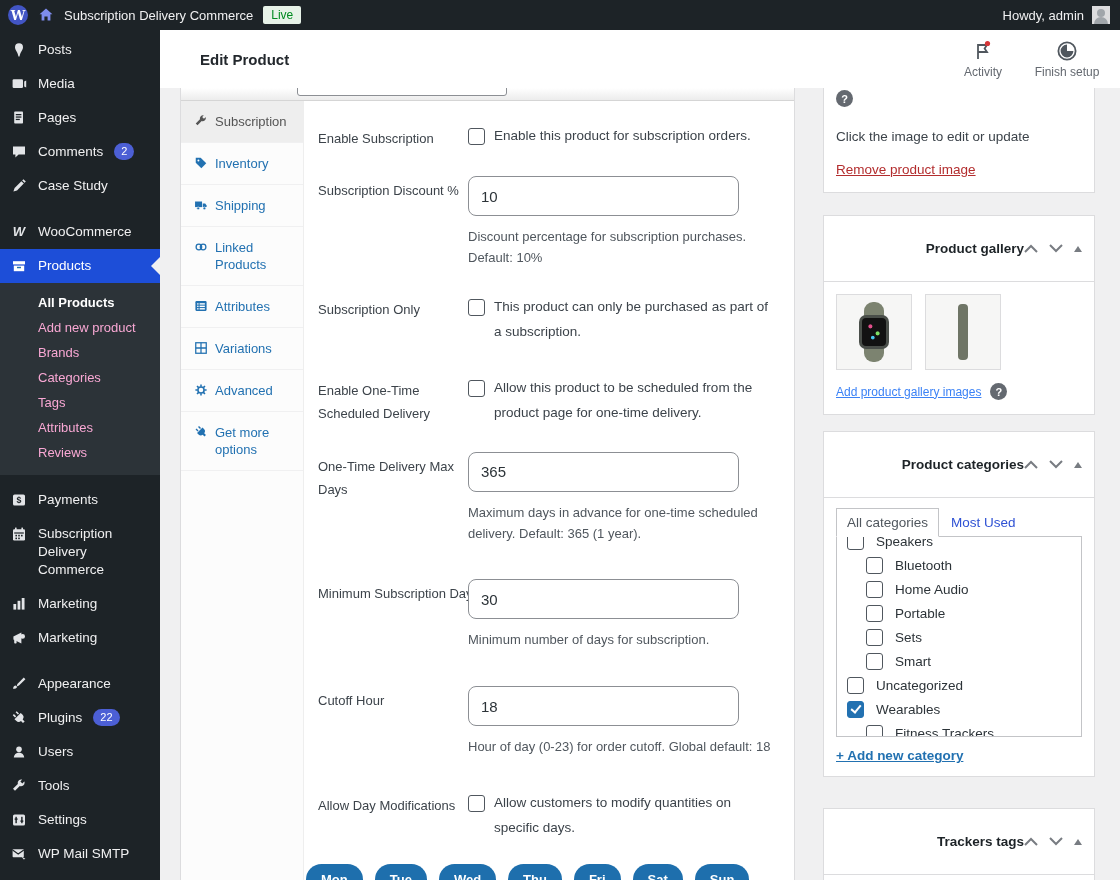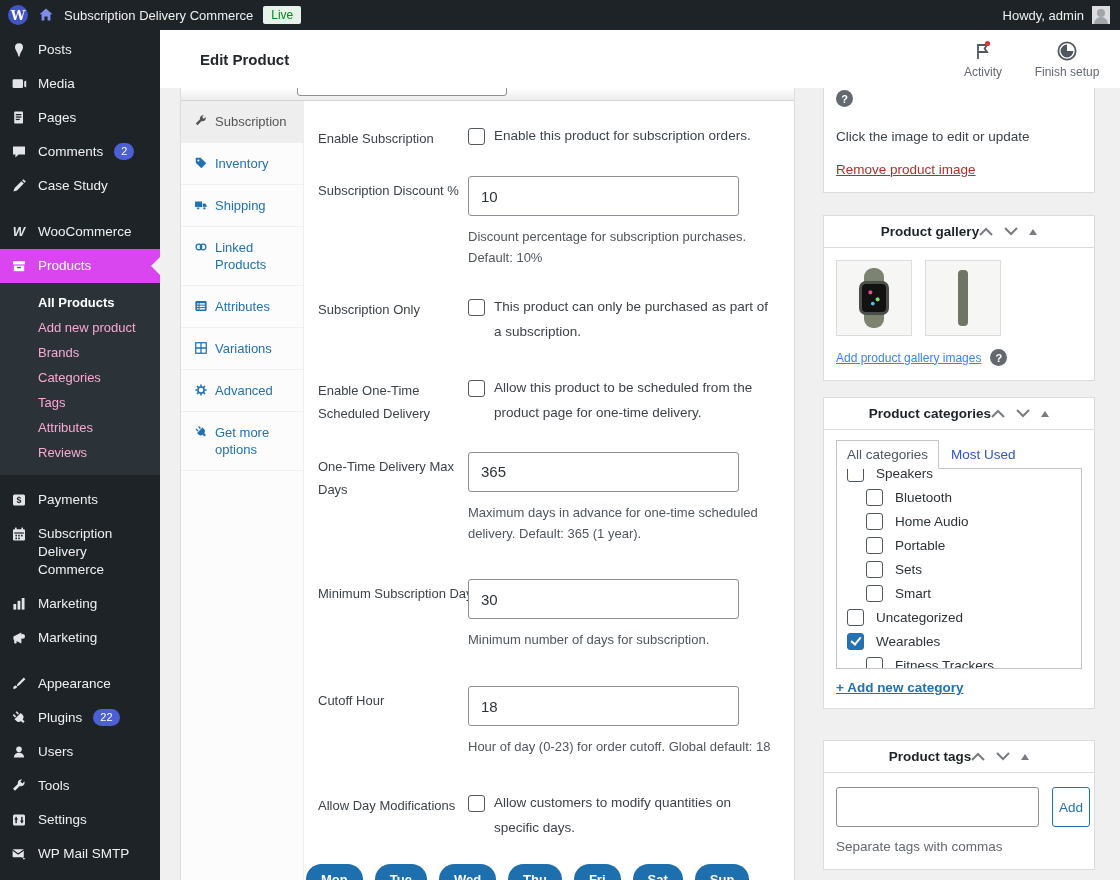--- a/index.html
+++ b/index.html
@@ -13,21 +13,21 @@
            align-items:center;justify-content:center;font-family:"DejaVu Serif",serif;font-size:13px;font-weight:bold}
   .live-badge{background:#e7f2e8;color:#008a20;font-size:12px;padding:2px 8px;border-radius:2px;}
   .ab-right{display:flex;align-items:center;gap:8px;padding-right:10px}
   .avatar{width:18px;height:18px;background:#dcdcde;position:relative;overflow:hidden}
   .avatar::before{content:"";position:absolute;left:5px;top:3px;width:8px;height:8px;border-radius:50%;background:#a0a5aa}
   .avatar::after{content:"";position:absolute;left:2px;top:11px;width:14px;height:9px;border-radius:7px 7px 0 0;background:#a0a5aa}
   
   #sidebar{position:absolute;left:0;top:30px;width:160px;height:850px;background:#1d2327;z-index:40;color:#f0f0f1}
   .menu-item{display:flex;align-items:flex-start;gap:9px;padding:8px 6px 8px 9px;font-size:13.5px;line-height:18px;position:relative;cursor:pointer}
   .menu-item .mi-ic{width:20px;flex:none;display:flex;justify-content:center;padding-top:1px}
-  .menu-item.active{background:#d946ef;color:#fff}
+  .menu-item.active{background:#1d4ed8;color:#fff}
   .menu-item.active::after{content:"";position:absolute;right:0;top:50%;margin-top:-9px;width:0;height:0;
       border-top:9px solid transparent;border-bottom:9px solid transparent;border-right:9px solid #f0f0f1}
   .mi-badge{background:#4c5fd5;color:#fff;font-size:11px;line-height:11px;padding:3px 7px;border-radius:10px;margin-left:2px}
   .submenu{background:#2c3338;padding:7px 0 10px}
   .submenu-item{padding:5px 8px 5px 38px;font-size:13px;color:#f9a8d4;cursor:pointer}
   .submenu-item.current{color:#fff;font-weight:bold}
   .menu-sep{height:12px}
   svg.ic{display:block}
   
   #headband{position:absolute;left:160px;top:30px;width:960px;height:58px;background:#fff;z-index:10;
@@ -53,30 +53,30 @@
   .frow{display:flex;padding:13px 14px 13px 14px}
   .flabel{width:150px;flex:none;font-size:13px;color:#3c434a;line-height:1.8;padding-top:3px}
   .flabel.nowrap{white-space:nowrap}
   .fctrl{flex:1;max-width:310px}
   .cbline{display:flex;gap:9px;font-size:13.5px;color:#3c434a;line-height:1.85}
   .cb{width:15px;height:15px;border:1.5px solid #50575e;border-radius:3px;background:#fff;flex:none;
       display:inline-block;position:relative;margin-top:4px;cursor:pointer}
   .cb.checked{background:#2271b1;border-color:#2271b1}
   .cb.checked::after{content:"";position:absolute;left:4.5px;top:1px;width:4px;height:8px;
       border:solid #fff;border-width:0 2px 2px 0;transform:rotate(40deg)}
-  .tin{width:245px;height:38px;border:1px solid #8c8f94;border-radius:3px;font-family:"Liberation Sans",sans-serif;
+  .tin{width:245px;height:38px;border:1px solid #8c8f94;border-radius:8px;font-family:"Liberation Sans",sans-serif;
        font-size:15px;padding:0 12px;color:#2c3338;background:#fff;box-sizing:content-box}
   .fhelp{font-size:13px;color:#50575e;margin-top:11px;line-height:1.6;max-width:308px}
   .fhelp.wide{max-width:330px}
   .pills{display:flex;gap:12px;padding:10px 2px 0;flex-wrap:nowrap}
   .pill{background:#1e6fad;color:#fff;font-weight:bold;font-size:13px;padding:8px 15px;border-radius:17px;cursor:pointer}
   
   #rightcol{position:absolute;left:663px;top:0;width:272px}
   .panel{background:#fff;border:1px solid #dcdcde;box-sizing:border-box}
-  .phead{display:flex;justify-content:center;align-items:center;padding:8px 12px;border-bottom:1px solid #dcdcde;cursor:pointer}
+  .phead{display:flex;justify-content:flex-end;align-items:center;padding:25px 12px;border-bottom:1px solid #dcdcde;cursor:pointer}
   .ptitle{font-weight:bold;font-size:13.5px;color:#1d2327}
   .picons{display:flex;gap:11px;align-items:center;color:#787c82}
   .tri-up{width:0;height:0;border-left:4px solid transparent;border-right:4px solid transparent;border-bottom:6px solid #787c82}
   .qicon{width:17px;height:17px;border-radius:50%;background:#646970;color:#fff;font-size:11px;font-weight:bold;
          display:inline-flex;align-items:center;justify-content:center;flex:none}
   
   #feat-panel{border-top:none;padding:2px 12px 14px;font-size:13.5px;color:#3c434a}
   #feat-panel .hint{margin:22px 0 0}
   #feat-panel a{color:#b32d2e;text-decoration:underline;display:inline-block;margin-top:18px;font-size:13.5px;cursor:pointer}
   
@@ -599,21 +599,21 @@
           <span class="cb"></span>
           <span>Fitness Trackers</span>
         </div>
 
       </div>
       <span class="addcat">+ Add new category</span>
     </div>
 
     <div class="panel" style="margin-top:31px;height:130px">
       <div class="phead">
-        <span class="ptitle">Product tags</span>
+        <span class="ptitle">Trackers tags</span>
         <span class="picons">
           <svg class="ic" width="14" height="9" viewBox="0 0 14 9">
               <path d="M1 8l6-6 6 6" stroke="#787c82" stroke-width="2" fill="none"></path>
             </svg>
           <svg class="ic" width="14" height="9" viewBox="0 0 14 9">
               <path d="M1 1l6 6 6-6" stroke="#787c82" stroke-width="2" fill="none"></path>
             </svg>
           <span class="tri-up"></span>
         </span>
       </div>

